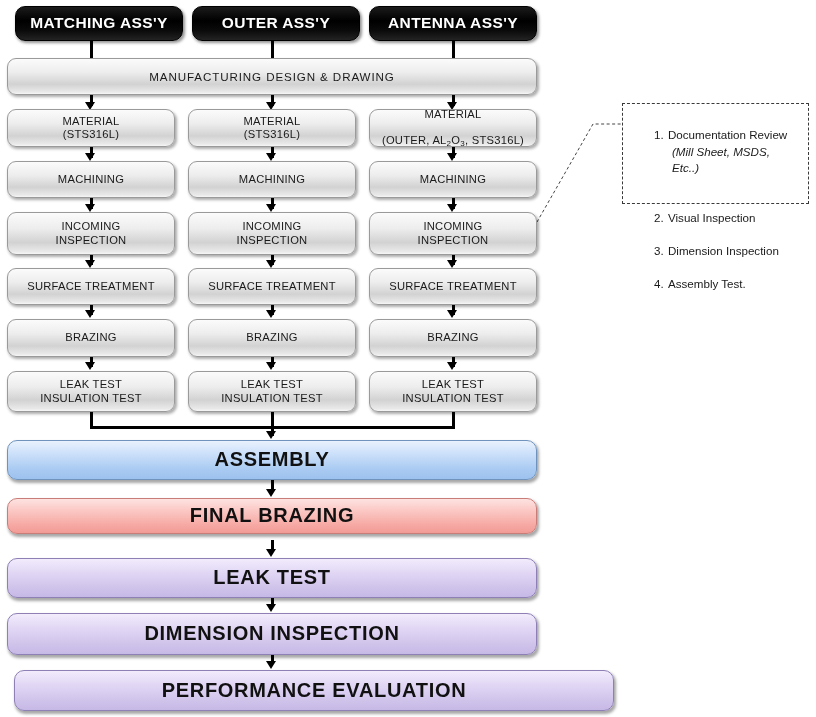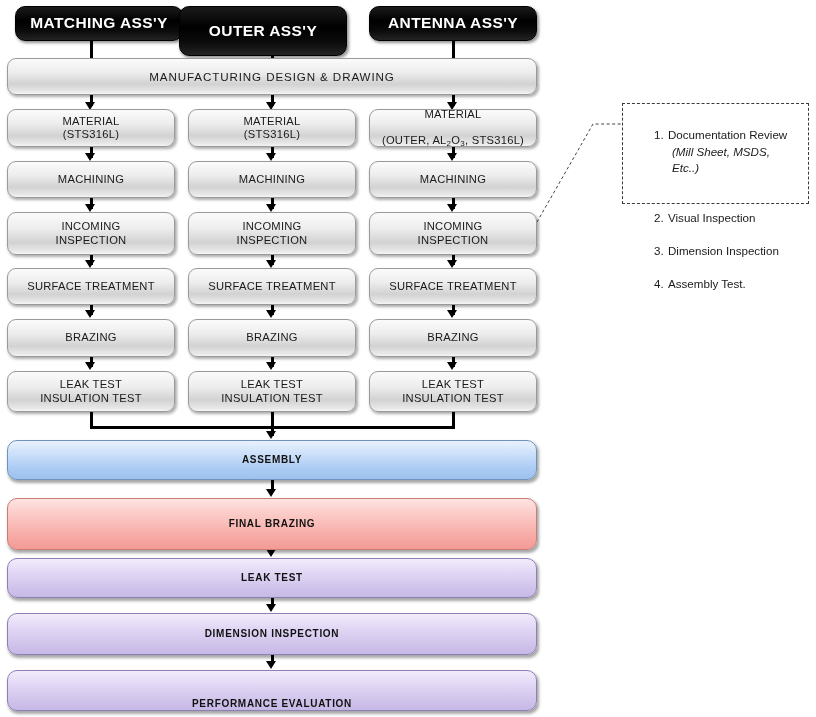--- a/index.html
+++ b/index.html
@@ -53,21 +53,21 @@
     box-shadow: 1.5px 2px 3px rgba(0,0,0,0.33);
   }
 
   .grey.wide {
     font-size: 11.6px;
     letter-spacing: 0.9px;
   }
 
   
   .bar {
-    font-size: 10px;
+    font-size: 20px;
     font-weight: 700;
     letter-spacing: 0.7px;
     color: #111;
     border-radius: 10px;
     box-shadow: 1.5px 2.5px 3px rgba(0,0,0,0.35);
   }
 
   .bar.blue {
     background: linear-gradient(180deg, #e9f2fd 0%, #cfe2fa 30%, #a9caf2 75%, #9dc2ee 100%);
     border: 1px solid #6f93bd;
@@ -186,21 +186,21 @@
   <div class="vline" style="left:271px; top:655px; height:9px;"></div>
   <div class="arrowhead" style="left:266px; top:661px;"></div>
 
   <svg class="leader" width="816" height="717">
     <polyline points="537,222 593,124 622,124" fill="none" stroke="#444" stroke-width="1" stroke-dasharray="3,2.5"></polyline>
   </svg>
 
   <div class="node hdr" style="left:7px;   top:6px;  width:168px; height:35px;margin-left:8px;">
     <span>MATCHING ASS'Y</span>
   </div>
-  <div class="node hdr" style="left:179px; top:6px;  width:168px; height:50px;justify-content:center;">
+  <div class="node hdr" style="left:192px; top:6px;  width:168px; height:35px;justify-content:center;">
     <span>OUTER ASS'Y</span>
   </div>
   <div class="node hdr" style="left:369px; top:6px;  width:168px; height:35px;">
     <span>ANTENNA ASS'Y</span>
   </div>
 
   <div class="node grey wide" style="left:7px; top:58px; width:530px; height:37px;">
     <span>MANUFACTURING  DESIGN  &amp;  DRAWING</span>
   </div>
 
@@ -268,30 +268,30 @@
     <span>BRAZING</span>
   </div>
   <div class="node grey" style="left:369px; top:371px; width:168px; height:41px;">
     <span>LEAK TEST
 INSULATION TEST</span>
   </div>
 
   <div class="node bar blue" style="left:7px; top:440px; width:530px; height:40px;">
     <span>ASSEMBLY</span>
   </div>
-  <div class="node bar red" style="left:7px; top:498px; width:530px; height:52px;">
+  <div class="node bar red" style="left:7px; top:498px; width:530px; height:36px;">
     <span>FINAL BRAZING</span>
   </div>
   <div class="node bar purple" style="left:7px; top:558px; width:530px; height:40px;">
     <span>LEAK TEST</span>
   </div>
   <div class="node bar purple" style="left:7px; top:613px; width:530px; height:42px;">
     <span>DIMENSION INSPECTION</span>
   </div>
-  <div class="node bar purple" style="left:7px; top:670px; width:530px; height:41px;align-items:flex-end;">
+  <div class="node bar purple" style="left:14px; top:670px; width:600px; height:41px;">
     <span>PERFORMANCE  EVALUATION</span>
   </div>
 
   <div class="callout" style="left:622px; top:103px; width:187px; height:101px;padding-left:31px;">
     <ol>
       <li>
         <span class="idx">1.</span><span>Documentation Review</span>
         <span class="sub">(Mill  Sheet, MSDS, Etc..)</span>
       </li>
       <li>

